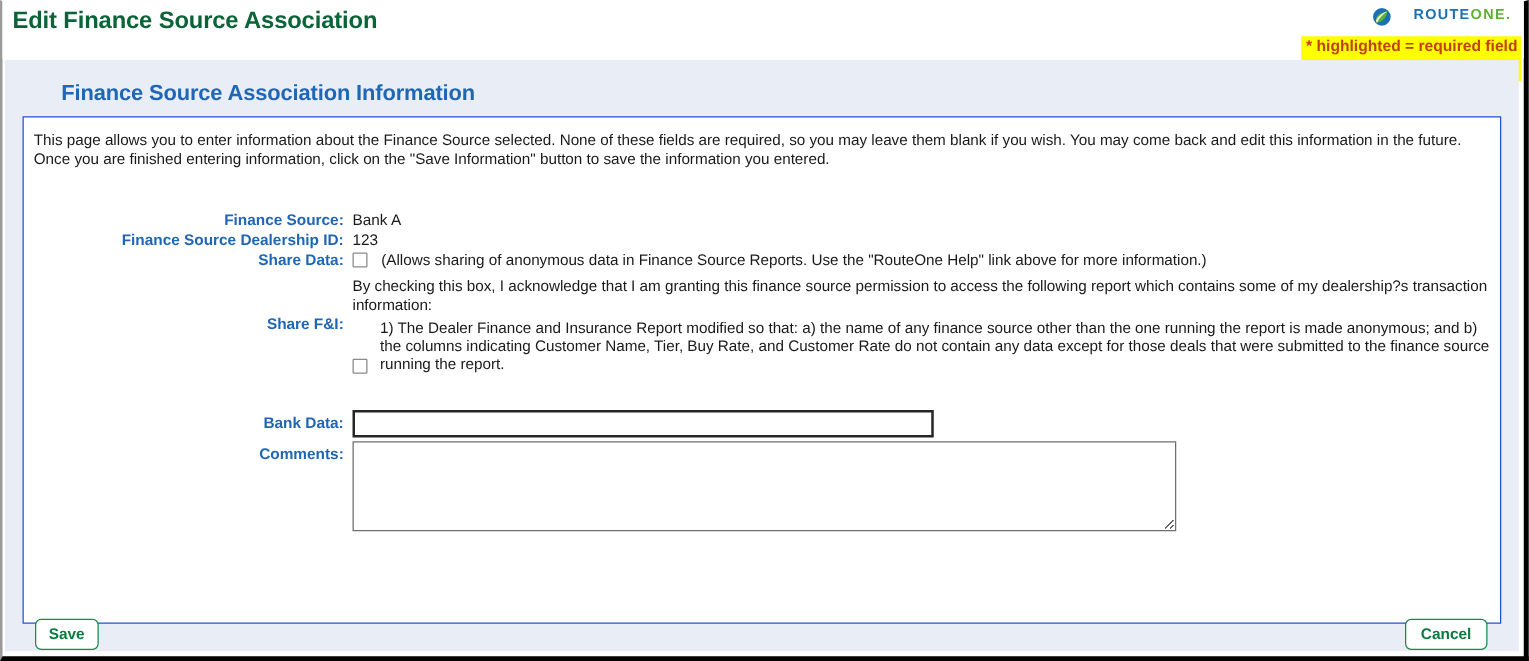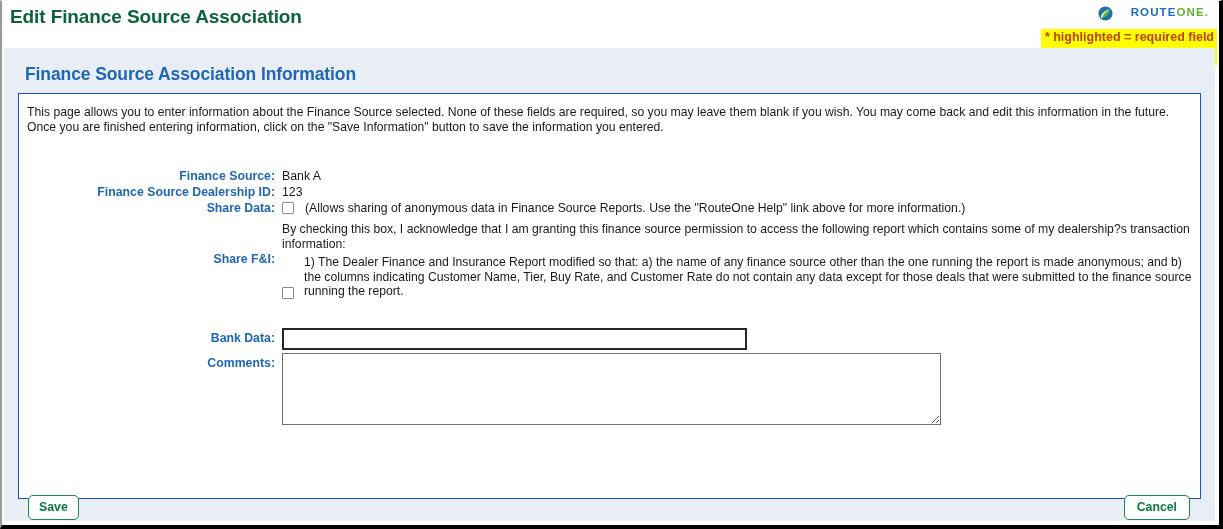--- a/index.html
+++ b/index.html
@@ -91,20 +91,21 @@
     bottom: 4px;
     background: #e9eef6;
   }
   #section-heading {
     font-size: 17.5px;
     font-weight: bold;
     color: #1f66b5;
     padding: 16px 0 0 21px;
     letter-spacing: -0.1px;
     white-space: nowrap;
+    margin-left: 24px;
   }
 
   
   #content-card {
     position: absolute;
     left: 14px;
     top: 45px;
     right: 14px;
     bottom: 22px;
     background: #ffffff;

